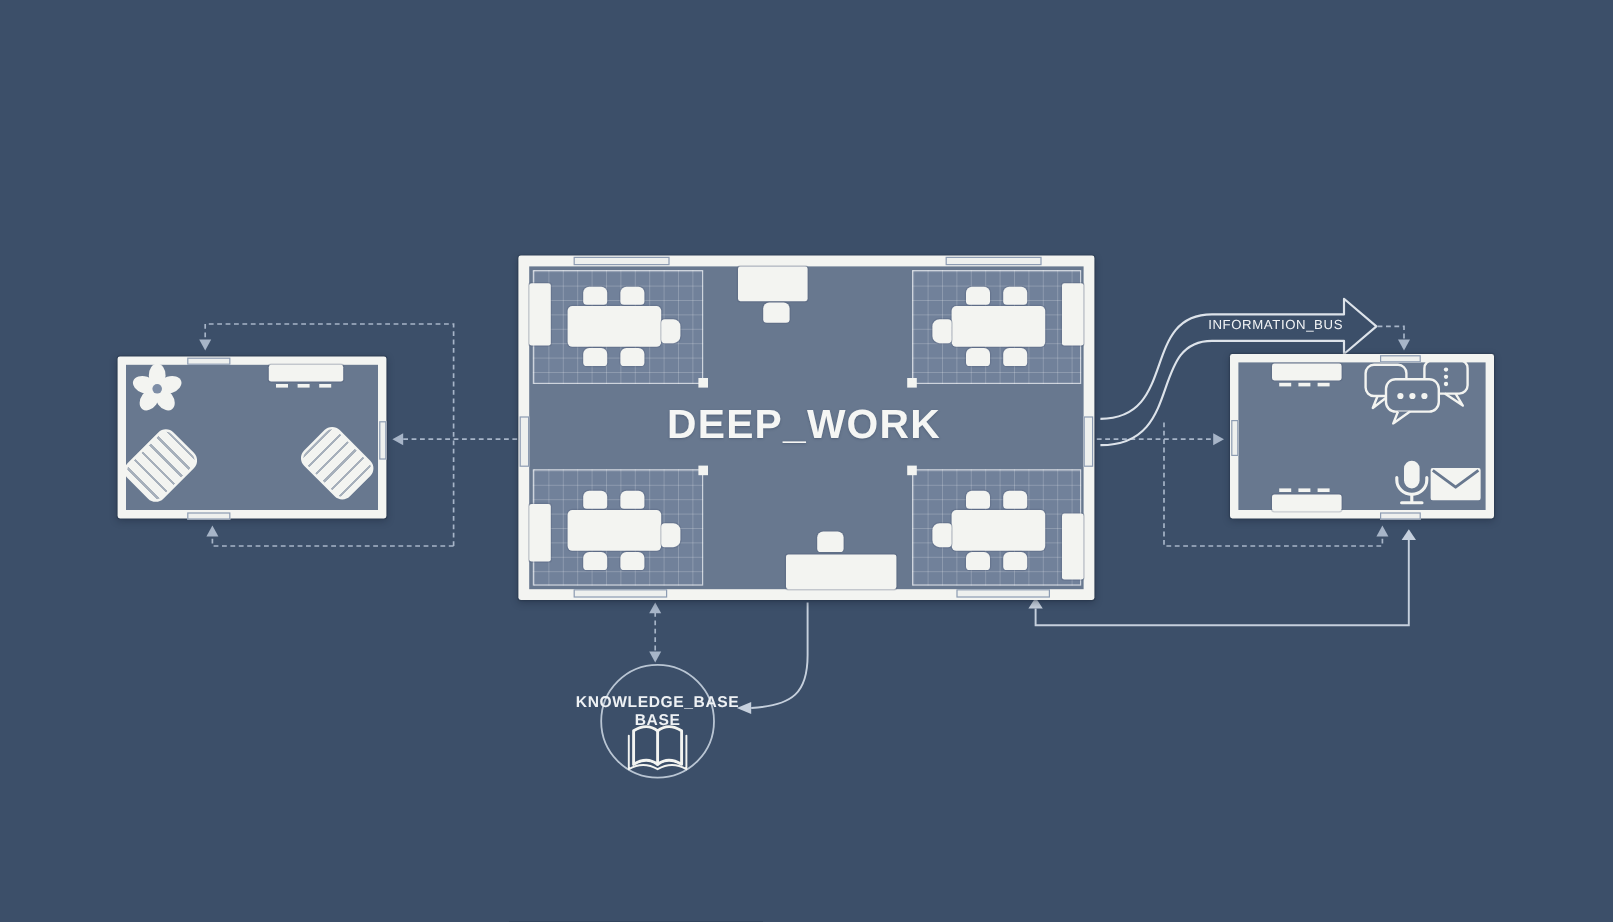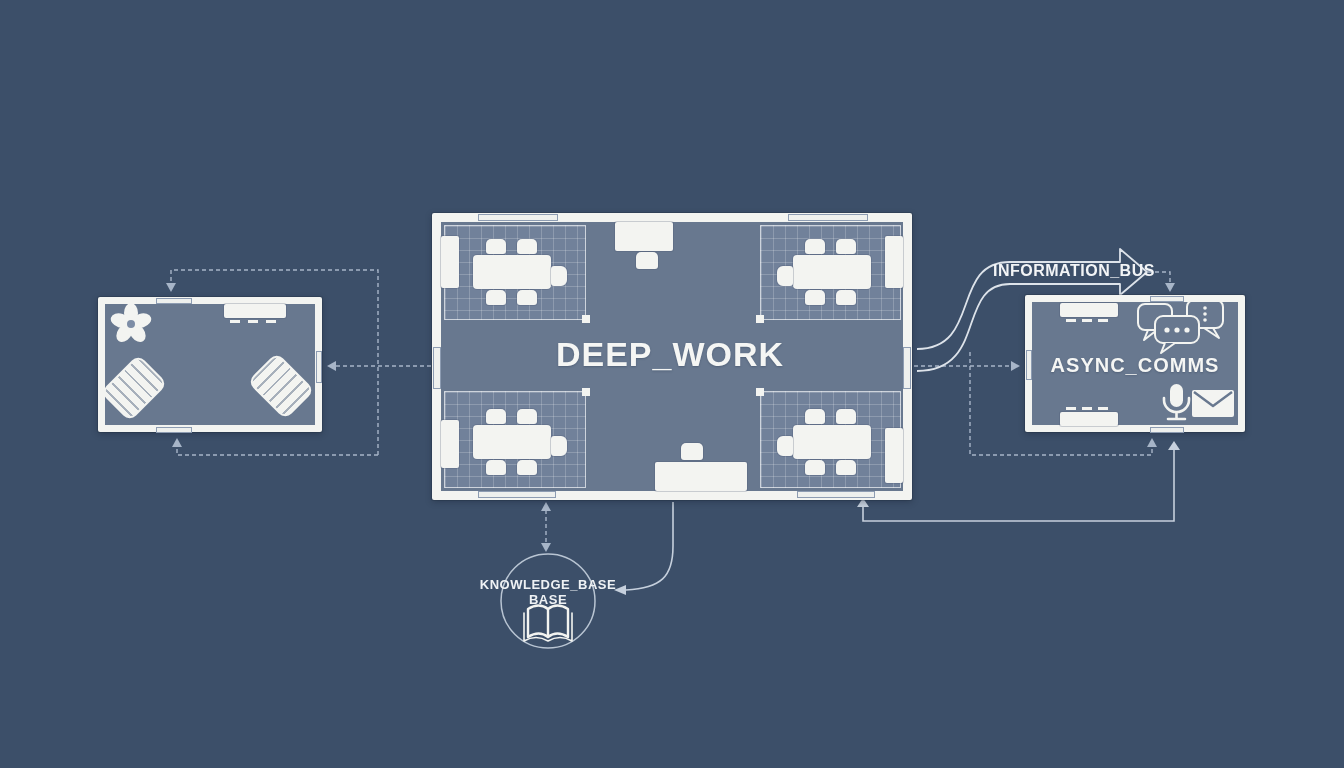--- a/index.html
+++ b/index.html
@@ -28,22 +28,22 @@
   .shelf-dash{position:absolute;width:10px;height:3px;background:#f3f4f1;z-index:5;}
   .chaise{position:absolute;z-index:5;border-radius:7px;background:#f3f4f1;
     background-image:repeating-linear-gradient(180deg,rgba(104,120,143,.55) 0 2px,transparent 2px 9px);
     box-shadow:0 0 0 2px #f3f4f1;}
   
   .room-label{position:absolute;z-index:6;color:#f5f6f4;font-weight:700;
     text-align:center;letter-spacing:1px;text-shadow:0 1px 2px rgba(40,55,78,.35);}
   .lbl-deep{font-size:34px;line-height:44px;}
   .lbl-recovery{font-size:23px;line-height:28px;}
   .lbl-async{font-size:20px;line-height:26px;}
-  .conn-label{position:absolute;z-index:6;color:#f2f4f6;font-weight:700;
-    font-size:16px;line-height:16px;text-align:center;letter-spacing:.5px;}
+  .conn-label{position:absolute;z-index:6;color:#f2f4f6;font-weight:400;
+    font-size:11px;line-height:16px;text-align:center;letter-spacing:.5px;}
   .kb-label{position:absolute;z-index:6;color:#eef1f4;font-weight:700;
     font-size:13px;line-height:15px;text-align:center;letter-spacing:.5px;}
   svg{display:block;}
   #wires{position:absolute;left:0;top:0;z-index:1;}
   .icon-svg{position:absolute;z-index:6;}
 </style>
 </head>
 <body>
 
 <div id="stage">
@@ -212,20 +212,19 @@
     <rect x="14" y="2" width="13" height="23" rx="6.5" fill="#f3f4f1"></rect>
     <path d="M8,16 v2 a12.5,12 0 0 0 25,0 v-2" fill="none" stroke="#f3f4f1" stroke-width="2.6" stroke-linecap="round"></path>
     <path d="M20.5,31 V37 M12,37 H29" fill="none" stroke="#f3f4f1" stroke-width="2.6" stroke-linecap="round"></path>
   </svg>
 
   <svg class="icon-svg" style="left:1192px;top:390px;" width="42" height="27" viewBox="0 0 42 27">
     <rect x="0" y="0" width="42" height="27" rx="2" fill="#f3f4f1"></rect>
     <path d="M2,2 L21,16 L40,2" fill="none" stroke="#68788f" stroke-width="2.4" stroke-linejoin="round"></path>
   </svg>
 
-  <div class="room-label lbl-async" style="left:1025px;top:352px;width:220px;">ASYNC_COMMS</div>
 
   <div class="conn-label" style="left:993px;top:263px;width:140px;">INFORMATION_BUS</div>
 
   <div class="kb-label" style="left:448px;top:577px;width:200px;">KNOWLEDGE_BASE</div>
   <div class="kb-label" style="left:448px;top:592px;width:200px;">BASE</div>
 
 </div>
 
 </body></html>

